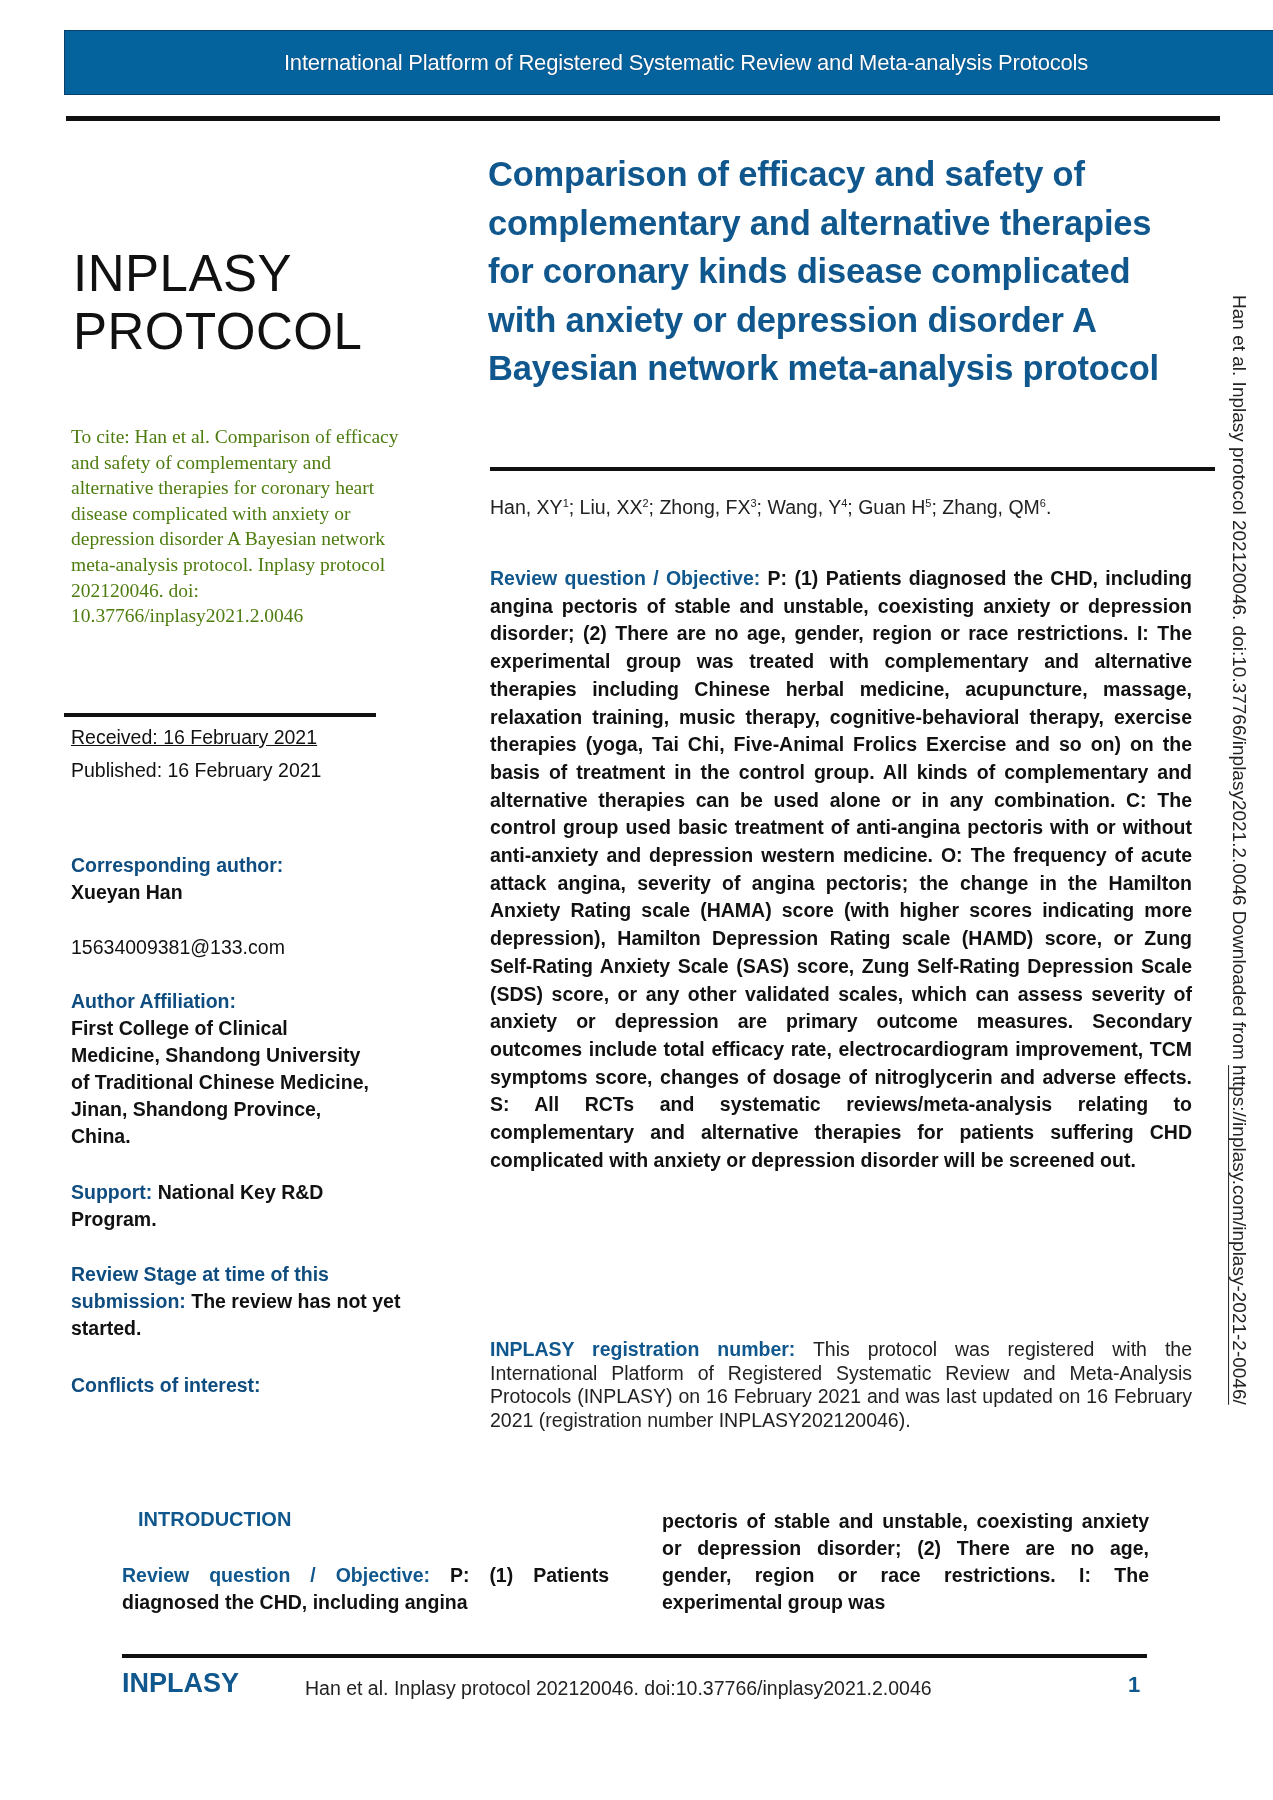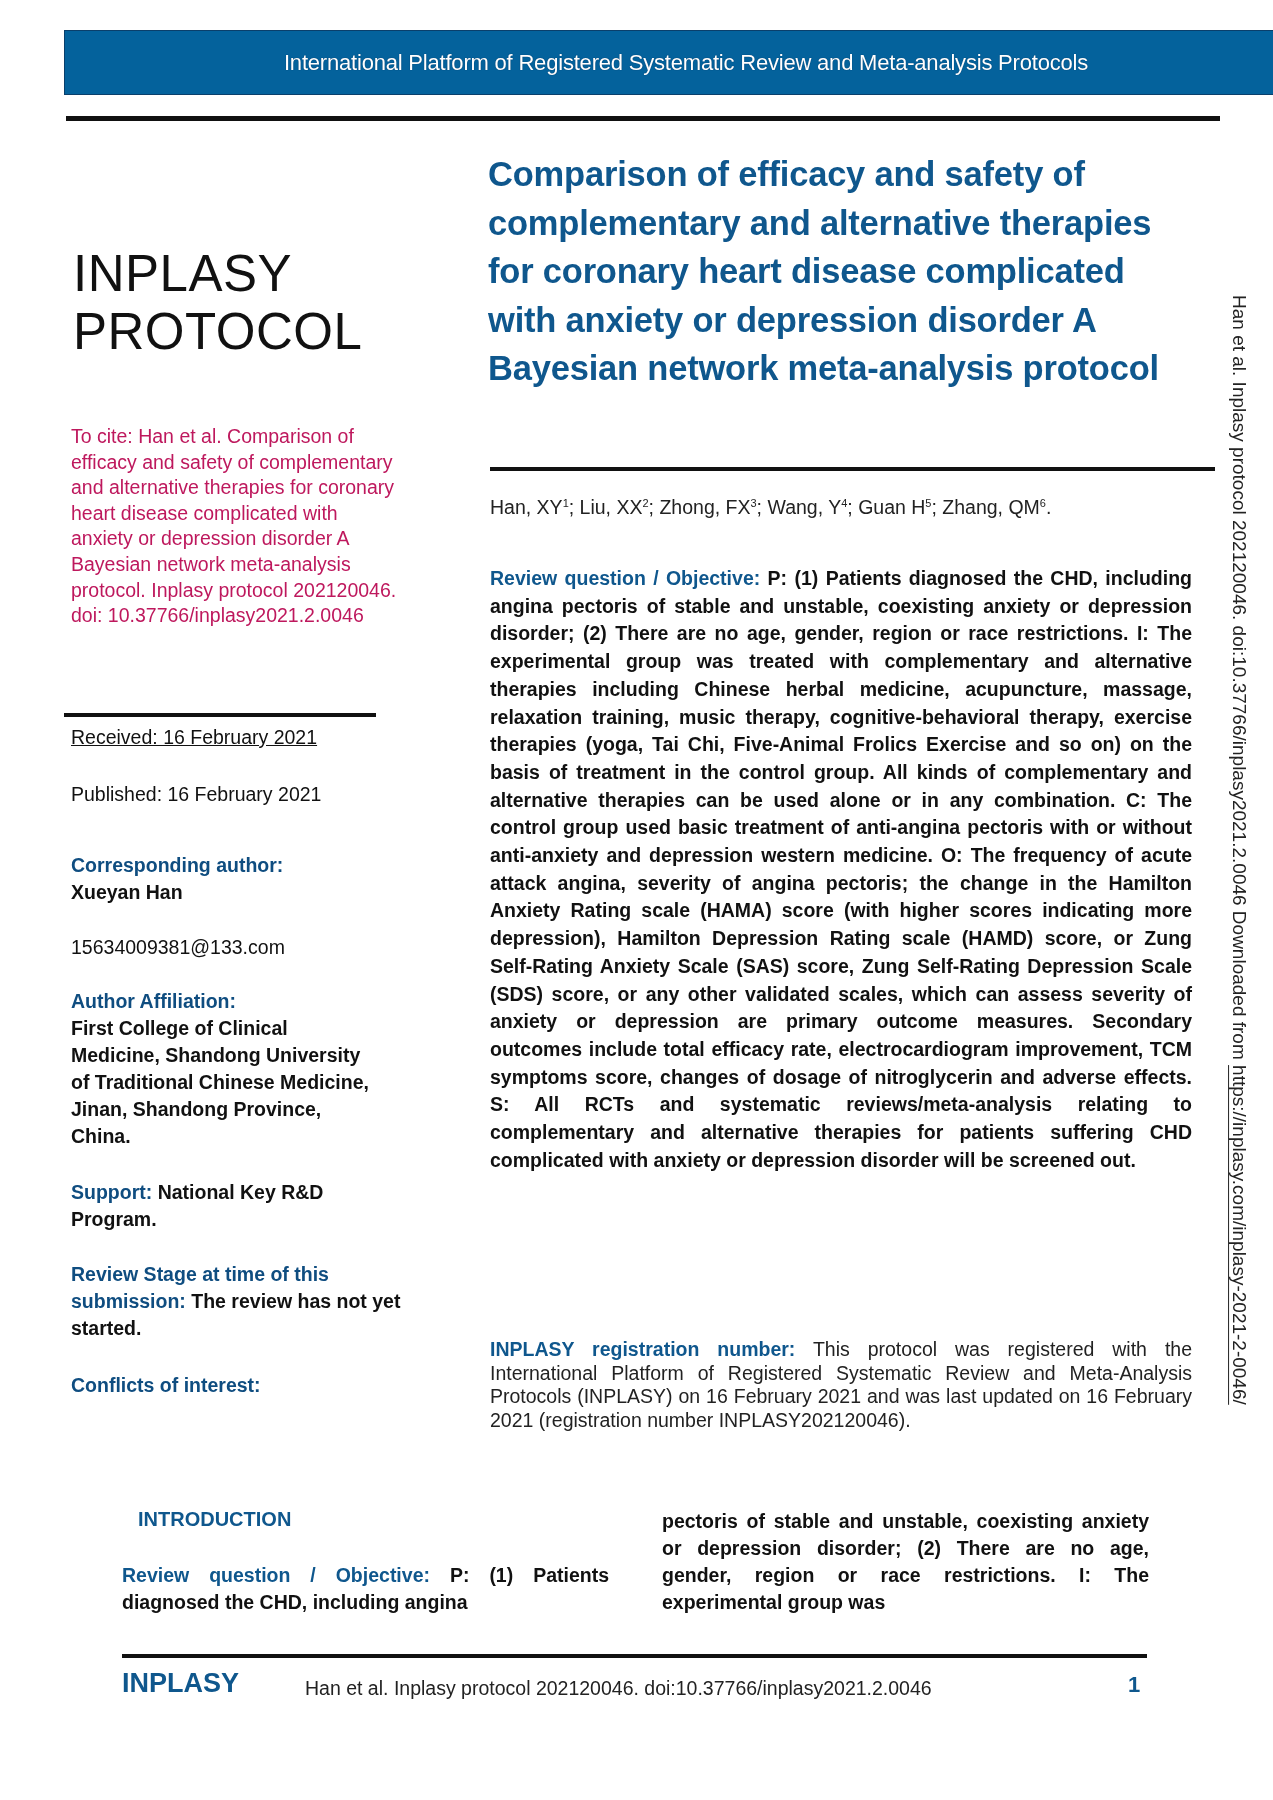--- a/index.html
+++ b/index.html
@@ -5,21 +5,21 @@
     html, body { margin: 0; padding: 0; background: #ffffff; }
     body { width: 1273px; height: 1800px; position: relative; overflow: hidden; font-family: "Liberation Sans", sans-serif; color: #111; }
 
     .banner { position: absolute; left: 64px; top: 30px; width: 1244px; height: 65px; background: #04629c; border: 1px solid #0a3f6b; box-sizing: border-box; display: flex; align-items: center; justify-content: center; }
     .banner span { color: #ffffff; font-size: 22px; letter-spacing: -0.2px; text-shadow: 0 0 1px #08305a; }
 
     .rule-top { position: absolute; left: 66px; top: 116px; width: 1154px; height: 5px; background: #111; }
 
     .brand-title { position: absolute; left: 73px; top: 245px; font-size: 51px; line-height: 58px; color: #111; font-weight: normal; letter-spacing: 0.5px; }
 
-    .cite { position: absolute; left: 71px; top: 424px; width: 330px; font-size: 19.5px; line-height: 25.6px; color: #be185d; }
+    .cite { position: absolute; left: 71px; top: 424px; width: 330px; font-size: 19.5px; line-height: 25.6px; color: #4d7c0f; font-family: Liberation Serif, serif; }
 
     .rule-left { position: absolute; left: 64px; top: 713px; width: 312px; height: 4px; background: #111; }
 
     .side { position: absolute; left: 71px; width: 330px; font-size: 19.5px; line-height: 27px; }
     .side .lbl { color: #0f4d80; font-weight: bold; }
     .side .val { color: #111; font-weight: bold; }
 
     .main-title { position: absolute; left: 488px; top: 150px; width: 700px; font-size: 34.5px; line-height: 48.5px; font-weight: bold; color: #0f578d; letter-spacing: -0.2px; }
 
     .rule-mid { position: absolute; left: 490px; top: 467px; width: 725px; height: 4px; background: #111; }
@@ -58,21 +58,21 @@
 <div class="brand-title">
   <div>INPLASY</div>
   <div>PROTOCOL</div>
 </div>
 
 <div class="cite">To cite: Han et al. Comparison of efficacy and safety of complementary and alternative therapies for coronary heart disease complicated with anxiety or depression disorder A Bayesian network meta-analysis protocol. Inplasy protocol 202120046. doi: 10.37766/inplasy2021.2.0046</div>
 
 <div class="rule-left"></div>
 
 <div class="side plain" style="top:724px;text-decoration:underline;">Received: 16 February 2021</div>
-<div class="side plain" style="top:781px;">Published: 16 February 2021</div>
+<div class="side plain" style="top:757px;">Published: 16 February 2021</div>
 
 <div class="side" style="top:852px;">
   <div class="lbl">Corresponding author:</div>
   <div class="val">Xueyan Han</div>
 </div>
 <div class="side val" style="top:934px;">15634009381@133.com</div>
 
 <div class="side" style="top:988px;">
   <div class="lbl">Author Affiliation:</div>
   <div class="val" style="width:310px;">First College of Clinical Medicine, Shandong University of Traditional Chinese Medicine, Jinan, Shandong Province, China.</div>
@@ -85,21 +85,21 @@
 
 <div class="side" style="top:1261px; width:330px;">
   <span class="lbl">Review Stage at time of this submission:</span>
   <span class="val">The review has not yet started.</span>
 </div>
 
 <div class="side" style="top:1372px; width:260px;">
   <div class="lbl">Conflicts of interest:</div>
 </div>
 
-<div class="main-title">Comparison of efficacy and safety of complementary and alternative therapies for coronary heart disease complicated with anxiety or depression disorder A Bayesian network meta-analysis protocol</div>
+<div class="main-title">Comparison of efficacy and safety of complementary and alternative therapies for coronary kinds disease complicated with anxiety or depression disorder A Bayesian network meta-analysis protocol</div>
 
 <div class="rule-mid"></div>
 
 <div class="authors">
   <span><span>Han, XY</span><sup>1</sup><span>; </span></span><span><span>Liu, XX</span><sup>2</sup><span>; </span></span><span><span>Zhong, FX</span><sup>3</sup><span>; </span></span><span><span>Wang, Y</span><sup>4</sup><span>; </span></span><span><span>Guan H</span><sup>5</sup><span>; </span></span><span><span>Zhang, QM</span><sup>6</sup><span>.</span></span>
 </div>
 
 <div class="abstract">
   <span class="lbl">Review question / Objective:</span>
   <span>P: (1) Patients diagnosed the CHD, including angina pectoris of stable and unstable, coexisting anxiety or depression disorder; (2) There are no age, gender, region or race restrictions. I: The experimental group was treated with complementary and alternative therapies including Chinese herbal medicine, acupuncture, massage, relaxation training, music therapy, cognitive-behavioral therapy, exercise therapies (yoga, Tai Chi, Five-Animal Frolics Exercise and so on) on the basis of treatment in the control group. All kinds of complementary and alternative therapies can be used alone or in any combination. C: The control group used basic treatment of anti-angina pectoris with or without anti-anxiety and depression western medicine. O: The frequency of acute attack angina, severity of angina pectoris; the change in the Hamilton Anxiety Rating scale (HAMA) score (with higher scores indicating more depression), Hamilton Depression Rating scale (HAMD) score, or Zung Self-Rating Anxiety Scale (SAS) score, Zung Self-Rating Depression Scale (SDS) score, or any other validated scales, which can assess severity of anxiety or depression are primary outcome measures. Secondary outcomes include total efficacy rate, electrocardiogram improvement, TCM symptoms score, changes of dosage of nitroglycerin and adverse effects. S: All RCTs and systematic reviews/meta-analysis relating to complementary and alternative therapies for patients suffering CHD complicated with anxiety or depression disorder will be screened out.</span>

